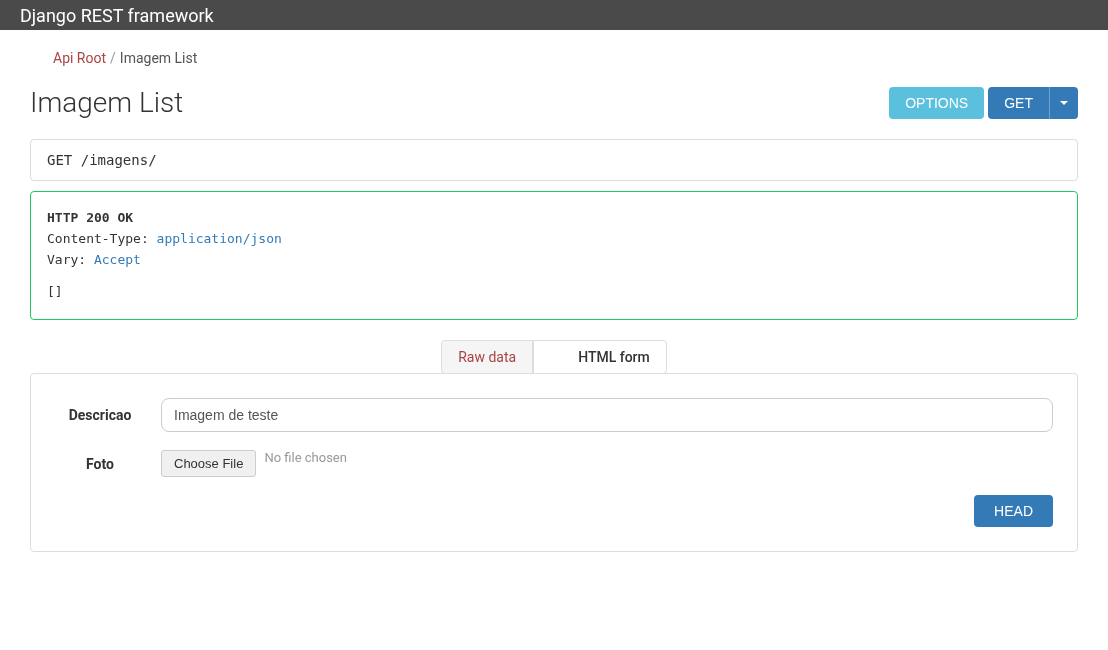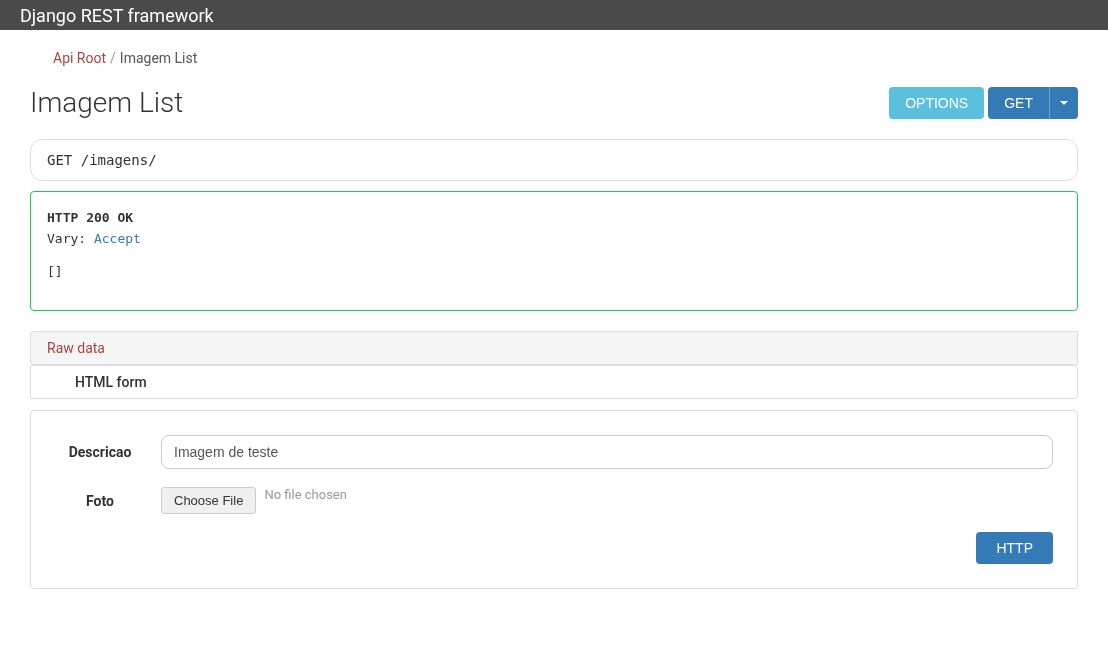--- a/index.html
+++ b/index.html
@@ -114,21 +114,21 @@
       border-radius: 0 4px 4px 0;
     }
 
     .get-btn-group {
       display: flex;
     }
 
     
     .url-box {
       border: 1px solid #ddd;
-      border-radius: 12px;
+      border-radius: 4px;
       padding: 12px 16px;
       margin-bottom: 10px;
       font-family: monospace;
       font-size: 14px;
       color: #333;
       background: #fff;
     }
 
     
     .response-box {
@@ -160,23 +160,22 @@
 
     .response-body {
       color: #333;
       margin-top: 12px;
     }
 
     
     .tabs-area {
       display: flex;
       justify-content: center;
-      margin-bottom: 12px;
+      margin-bottom: 0;
       gap: 0;
-      flex-direction: column;
     }
 
     .tab {
       padding: 8px 16px;
       cursor: pointer;
       font-size: 14px;
       border: 1px solid #ddd;
       background: #f5f5f5;
       color: #555;
     }
@@ -311,20 +310,25 @@
     </div>
   </div>
 
   <div class="url-box">GET  /imagens/</div>
 
   <div class="response-box">
     <div>
       <span class="response-status">HTTP 200 OK</span>
     </div>
     <div>
+      <span class="response-label">Content-Type:</span>
+      <span> </span>
+      <a class="response-link">application/json</a>
+    </div>
+    <div>
       <span class="response-label">Vary:</span>
       <span> </span>
       <a class="response-link">Accept</a>
     </div>
     <div class="response-body">[]</div>
   </div>
 
   <div class="tabs-area">
     <div class="tab tab-raw">Raw data</div>
     <div class="tab active">HTML form</div>
@@ -339,17 +343,17 @@
 
     <div class="form-row">
       <label class="form-label">Foto</label>
       <div class="file-input-wrapper">
         <button class="btn-choose-file">Choose File</button>
         <span class="file-no-chosen">No file chosen</span>
       </div>
     </div>
 
     <div class="form-footer">
-      <button class="btn-post">HTTP</button>
+      <button class="btn-post">HEAD</button>
     </div>
   </div>
 
 </div>
 
 </body></html>

